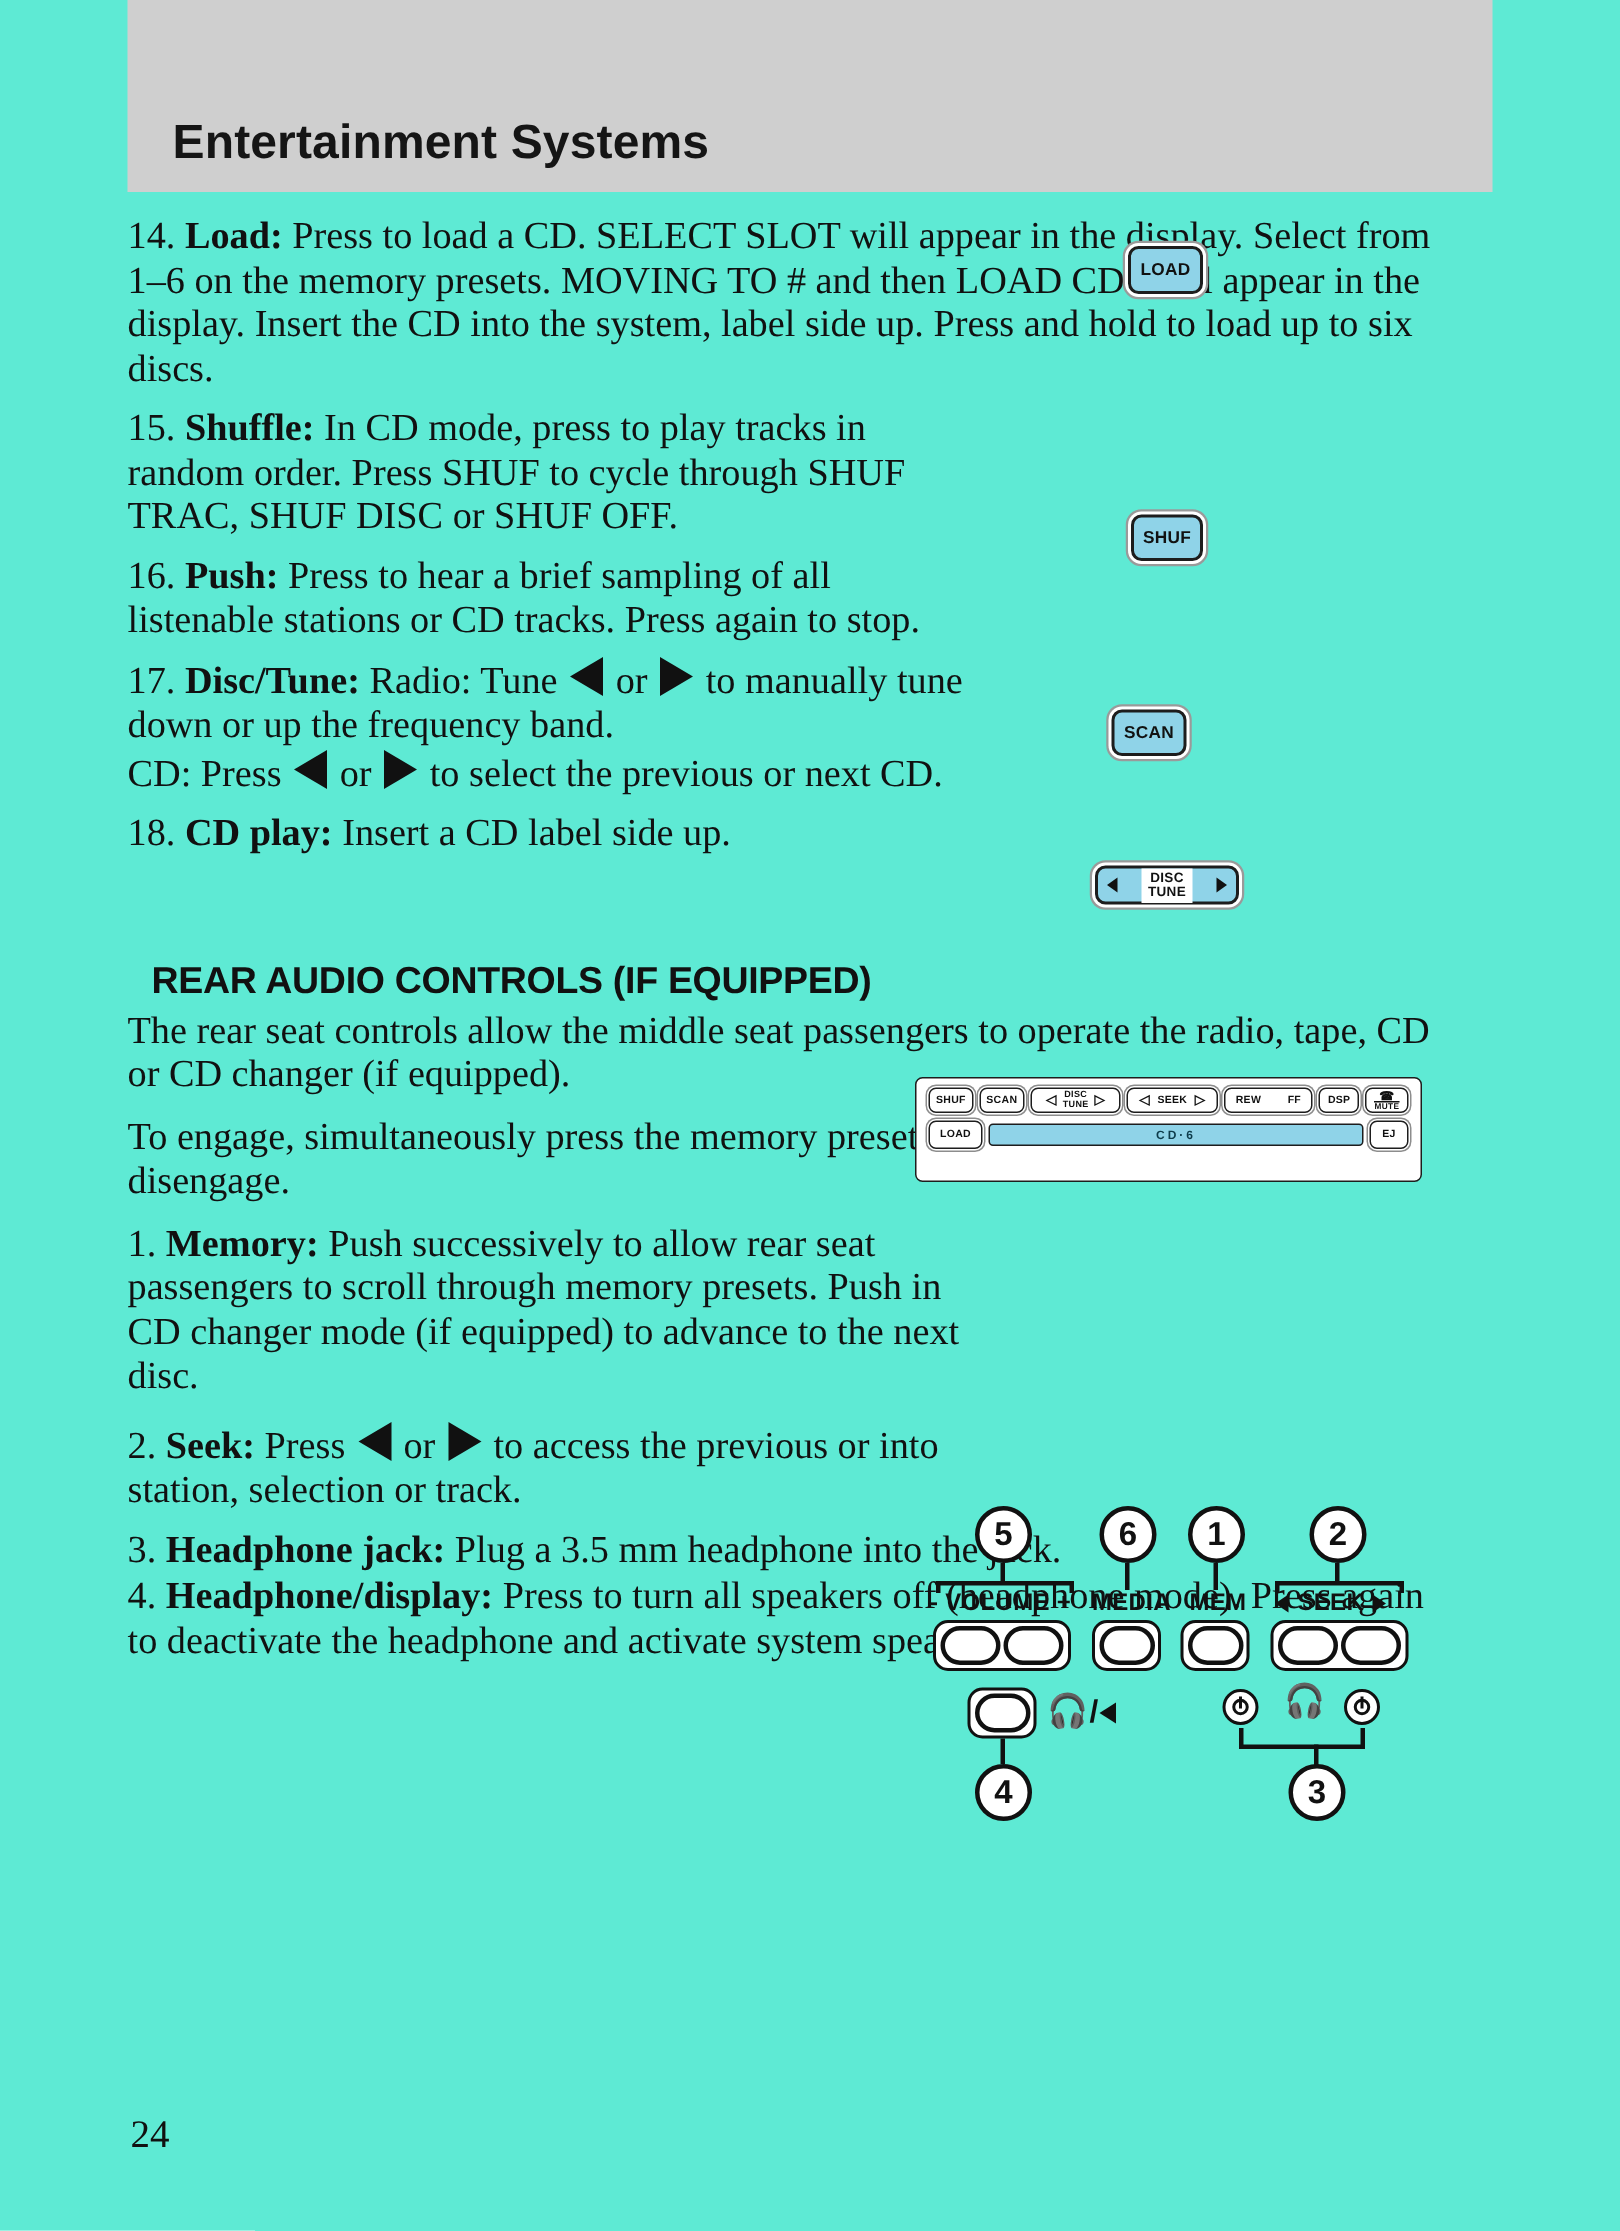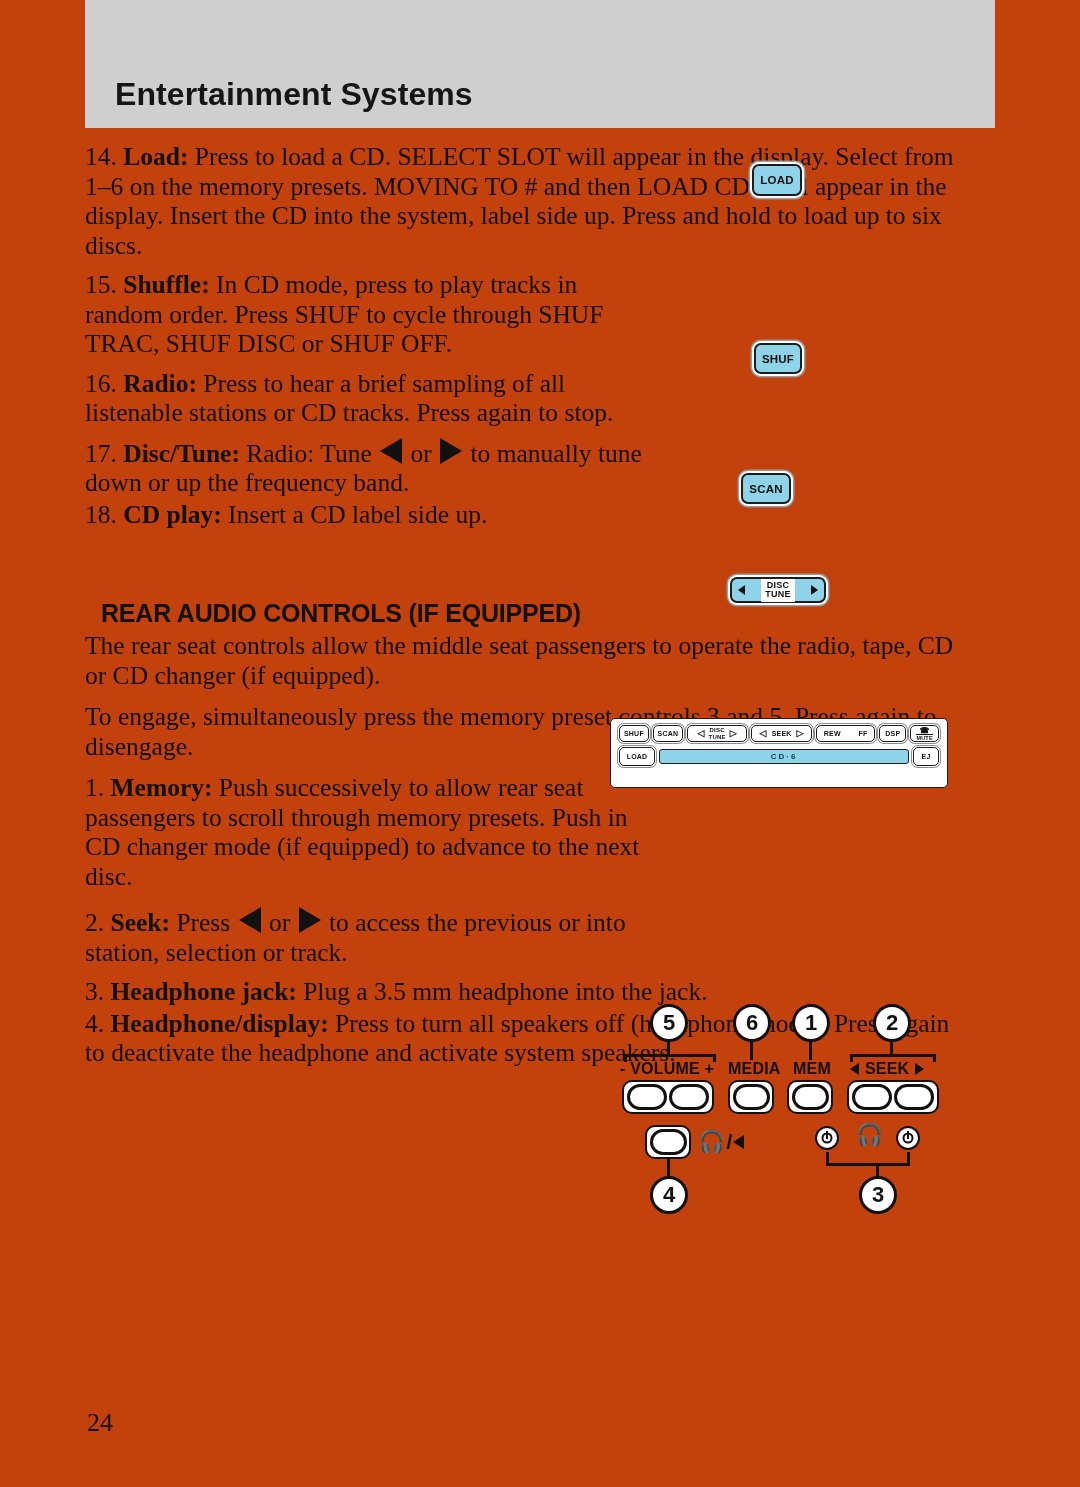--- a/index.html
+++ b/index.html
@@ -12,21 +12,21 @@
     height: 1487px;
     position: relative;
     font-family: "Liberation Serif", serif;
     overflow: hidden;
   }
 
   
   #page {
     position: absolute;
     inset: 0;
-    background: #c2410c;
+    background: #5eead4;
   }
 
   
   .header-band {
     position: absolute;
     left: 85px;
     top: 0;
     width: 910px;
     height: 128px;
     background: #cfcfcf;
@@ -373,26 +373,29 @@
       <b>Load:</b><span> Press to load a CD. SELECT SLOT will appear in the display. Select from 1–6 on the memory presets. MOVING TO # and then LOAD CD# will appear in the display. Insert the CD into the system, label side up. Press and hold to load up to six discs.</span>
     </p>
 
     <p class="para narrow">
       <span>15.</span>
       <b>Shuffle:</b><span> In CD mode, press to play tracks in random order. Press SHUF to cycle through SHUF TRAC, SHUF DISC or SHUF OFF.</span>
     </p>
 
     <p class="para narrow">
       <span>16.</span>
-      <b>Radio:</b><span> Press to hear a brief sampling of all listenable stations or CD tracks. Press again to stop.</span>
+      <b>Push:</b><span> Press to hear a brief sampling of all listenable stations or CD tracks. Press again to stop.</span>
     </p>
 
     <p class="para narrow-2" style="margin-bottom:2px;">
       <span>17.</span>
       <b>Disc/Tune:</b><span> Radio: Tune </span><span class="tri left"></span><span> or </span><span class="tri right"></span><span> to manually tune down or up the frequency band.</span>
+    </p>
+    <p class="para full">
+      <span>CD: Press </span><span class="tri left"></span><span> or </span><span class="tri right"></span><span> to select the previous or next CD.</span>
     </p>
 
     <p class="para narrow" style="margin-bottom:0;">
       <span>18.</span>
       <b>CD play:</b><span> Insert a CD label side up.</span>
     </p>
 
     <div style="height:70px;"></div>
     <p class="sec-head">REAR AUDIO CONTROLS (IF EQUIPPED)</p>
     <p class="para full" style="margin-bottom:12px;">The rear seat controls allow the middle seat passengers to operate the radio, tape, CD or CD changer (if equipped).</p>

